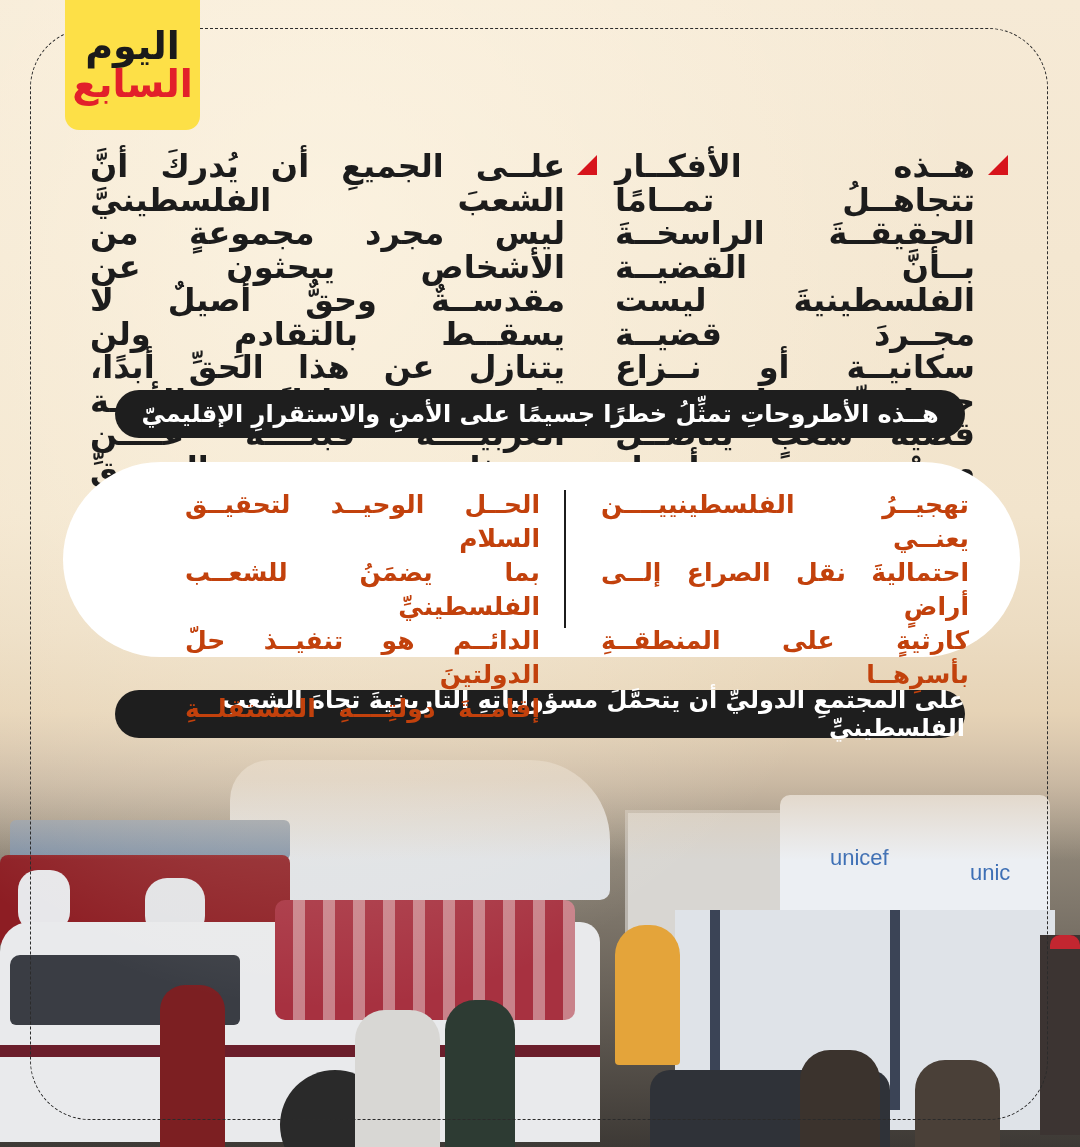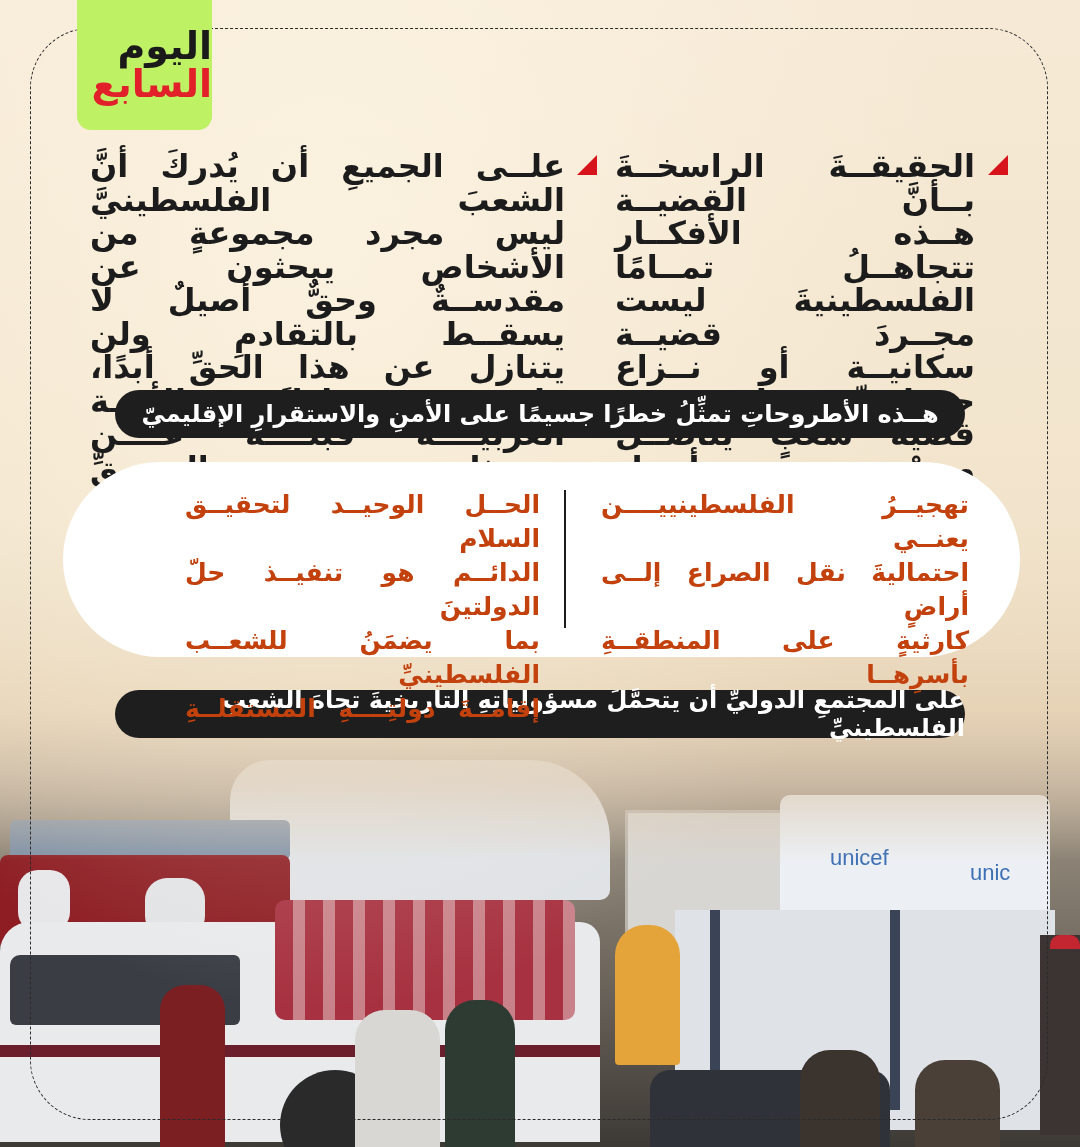--- a/index.html
+++ b/index.html
@@ -54,24 +54,24 @@
 
   
   .frame {
     position: absolute; left: 30px; top: 28px; width: 1018px; height: 1092px;
     border: 1.5px dashed #2b2b2b; border-radius: 60px; z-index: 3; pointer-events: none;
     box-sizing: border-box;
   }
 
   
   .logo {
-    position: absolute; left: 65px; top: 0; width: 135px; height: 130px; background: #bef264;
+    position: absolute; left: 65px; top: 0; width: 135px; height: 130px; background: #fde047;
     border-radius: 0 0 14px 14px; z-index: 5;
-    display: flex; flex-direction: column; justify-content: center;
-    font-family: "DejaVu Sans", sans-serif; font-weight: bold; line-height: 1; margin-left: 12px;
+    display: flex; flex-direction: column; align-items: center; justify-content: center;
+    font-family: "DejaVu Sans", sans-serif; font-weight: bold; line-height: 1;
   }
   .logo .l1, .logo .l2 { font-size: 38px; direction: rtl; letter-spacing: -1px; }
   .logo .black { color: #1a1a1a; }
   .logo .red { color: #e2202a; }
 
   
   .col {
     position: absolute; z-index: 4; direction: rtl; text-align: justify; text-align-last: justify;
     font-family: "DejaVu Sans", sans-serif; font-weight: bold; color: #1c1c1c;
     font-size: 32px; line-height: 33.5px;
@@ -152,22 +152,22 @@
     <div class="l1">
       <span class="black">اليوم</span>
     </div>
     <div class="l2">
       <span class="red">السابع</span>
     </div>
   </div>
 
   <div class="bullet bullet-right"></div>
   <div class="col col-right">
+    <div>هــذه الأفكــار تتجاهــلُ تمــامًا</div>
     <div>الحقيقــةَ الراسخــةَ بــأنَّ القضيــة</div>
-    <div>هــذه الأفكــار تتجاهــلُ تمــامًا</div>
     <div>الفلسطينيةَ ليست مجــردَ قضيــة</div>
     <div>سكانيــة أو نــزاع جغرافيٍّ بل هيَ</div>
     <div>قضيةُ شعبٍ يناضَــل مــنْ أجــل</div>
     <div>حقوقِــه التاريخيــةِ والمشروعــةِ</div>
   </div>
 
   <div class="bullet bullet-left"></div>
   <div class="col col-left">
     <div>علــى الجميعِ أن يُدركَ أنَّ الشعبَ الفلسطينيَّ</div>
     <div>ليس مجرد مجموعةٍ من الأشخاص يبحثون عن</div>
@@ -182,22 +182,22 @@
 
   <div class="pill"></div>
   <div class="pill-col pill-col-right">
     <div>تهجيــرُ الفلسطينييــــن يعنــي</div>
     <div>احتماليةَ نقل الصراع إلــى أراضٍ</div>
     <div>كارثيةٍ على المنطقــةِ بأسرِهــا</div>
   </div>
   <div class="divider"></div>
   <div class="pill-col pill-col-left">
     <div>الحــل الوحيــد لتحقيــق السلام</div>
+    <div>بما يضمَنُ للشعــب الفلسطينيِّ</div>
     <div>الدائــم هو تنفيــذ حلّ الدولتينَ</div>
-    <div>بما يضمَنُ للشعــب الفلسطينيِّ</div>
     <div>إقامــةَ دولتِــــهِ المستقلــةِ</div>
   </div>
 
   <div class="banner banner-2">
     <span>على المجتمعِ الدوليِّ أن يتحمَّلَ مسؤولياتِهِ التاريخيةَ تجاهَ الشعبِ الفلسطينيِّ</span>
   </div>
 
 </div>
 
 </body></html>

